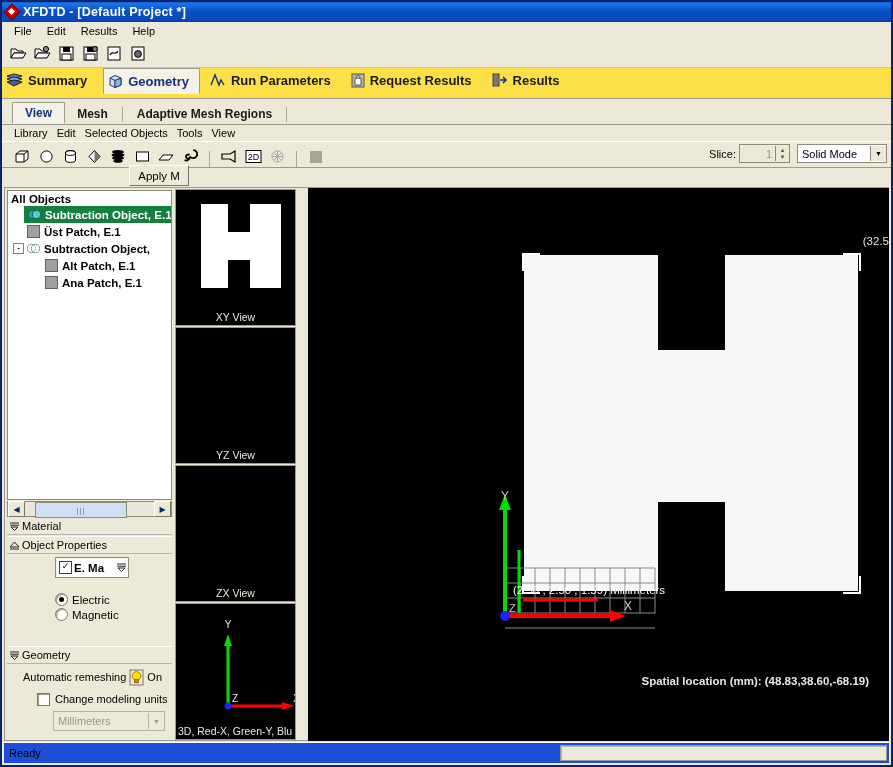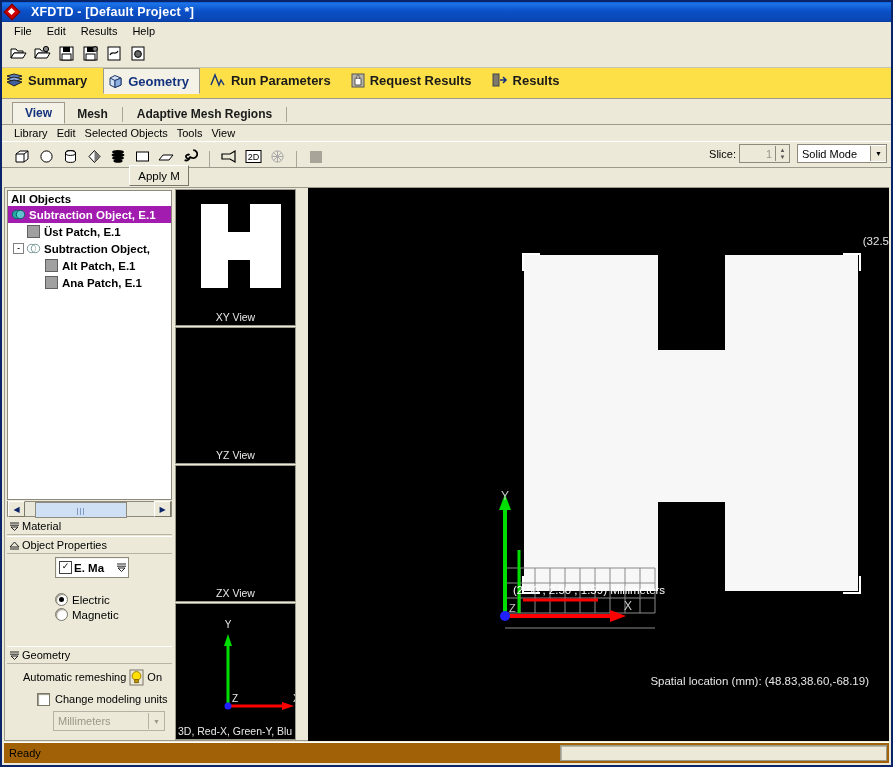--- a/index.html
+++ b/index.html
@@ -3,21 +3,21 @@
 <meta charset="utf-8">
 <style>
   html,body{margin:0;padding:0;background:#000;}
   body{width:893px;height:767px;overflow:hidden;
        font-family:"Liberation Sans",sans-serif;font-size:11px;color:#000;}
   .app{position:relative;width:893px;height:767px;background:#ece9d8;
        border:2px solid #0a246a;box-sizing:border-box;}
 
   
   .titlebar{height:20px;background:linear-gradient(180deg,#0a5bd3 0%,#1d73e8 8%,#0a50c8 45%,#0a46b4 92%,#073a9c 100%);
-            display:flex;align-items:center;padding-left:3px;gap:8px;}
+            display:flex;align-items:center;padding-left:3px;}
   .tb-icon{width:14px;height:14px;margin-right:4px;flex:0 0 auto;position:relative;}
   .tb-icon .dia{position:absolute;left:1px;top:1px;width:10px;height:10px;background:#c00;
                 transform:rotate(45deg);border:1px solid #700;}
   .tb-icon .dia2{position:absolute;left:4px;top:4px;width:5px;height:5px;background:#fff;transform:rotate(45deg);}
   .tb-title{color:#fff;font-weight:bold;font-size:12.5px;letter-spacing:.2px;
             font-family:"Liberation Sans",sans-serif;}
 
   
   .menubar{height:17px;background:#ece9d8;display:flex;align-items:center;padding-left:6px;border-bottom:1px solid #ece9d8;}
   .menubar .mi{padding:1px 9px 1px 6px;font-size:11px;color:#000;}
@@ -68,21 +68,21 @@
   
   .content{position:absolute;left:2px;top:185px;right:2px;bottom:24px;background:#ece9d8;display:flex;}
 
   
   .leftpane{width:170px;background:#ece9d8;border:1px solid #9c9a8c;border-right:none;
             display:flex;flex-direction:column;box-sizing:border-box;}
   .treebox{flex:0 0 310px;background:#fff;border:1px solid #8d8a7d;margin:2px 2px 0 2px;
            position:relative;overflow:hidden;box-sizing:border-box;}
   .treehdr{font-weight:bold;font-size:11.5px;padding:2px 0 1px 3px;}
   .trow{display:flex;align-items:center;height:17px;padding-left:3px;font-size:11.5px;font-weight:bold;white-space:nowrap;}
-  .trow.sel{background:#a21caf;color:#fff;}
+  .trow.sel{background:#15803d;color:#fff;margin-left:16px;}
   .ticon{width:15px;height:14px;margin-right:3px;flex:0 0 auto;display:flex;align-items:center;justify-content:center;}
   .sqicon{width:11px;height:11px;background:#a0a0a0;border:1px solid #606060;}
   .expander{width:9px;height:9px;border:1px solid #808080;background:#fff;font-size:8px;line-height:7px;
             text-align:center;margin-right:2px;color:#000;flex:0 0 auto;}
   .indent1{padding-left:18px;}
   .indent2{padding-left:36px;}
 
   .hscroll{height:16px;margin:1px 2px 0 2px;display:flex;align-items:center;background:#d4d0c8;
            border:1px solid #8d8a7d;box-sizing:border-box;}
   .hsbtn{width:15px;height:14px;background:#ece9d8;border:1px solid #fff;border-right-color:#7a7768;
@@ -128,28 +128,28 @@
   .previews{width:134px;background:#ece9d8;border-top:1px solid #9c9a8c;border-bottom:1px solid #9c9a8c;
             display:flex;flex-direction:column;box-sizing:border-box;}
   .pv{flex:1;background:#000;border:1px solid #9c9a8c;margin:1px 12px 0 1px;position:relative;overflow:hidden;}
   .pv .pvlabel{position:absolute;left:0;right:0;bottom:2px;text-align:center;color:#e8e8e8;font-size:10.5px;
                white-space:nowrap;overflow:hidden;}
   .pv .pvlabel.left{text-align:left;padding-left:2px;}
 
   
   .viewport{flex:1;background:#000;position:relative;overflow:hidden;border-top:1px solid #9c9a8c;}
   .vp-topright{position:absolute;right:0;top:47px;color:#e6e6e6;font-size:11.5px;}
-  .vp-status{position:absolute;right:20px;bottom:54px;color:#e6e6e6;font-size:11.5px;}
+  .vp-status{position:absolute;right:20px;bottom:54px;color:#e6e6e6;font-size:11.5px;font-weight:bold;}
   .vp-coord{position:absolute;color:#fff;font-size:11.5px;white-space:nowrap;}
 
   .patch{position:absolute;background:#f7f7f7;}
   .bracket{position:absolute;border-color:#fff;}
 
   
-  .statusbar{position:absolute;left:2px;right:2px;bottom:2px;height:20px;background:#a16207;
+  .statusbar{position:absolute;left:2px;right:2px;bottom:2px;height:20px;background:#1d4ed8;
              border-top:1px solid #fff;display:flex;align-items:center;}
   .st-text{font-size:11px;padding-left:5px;}
   .st-panel{position:absolute;left:556px;right:2px;top:2px;bottom:2px;border:1px solid #9c9a8c;
             background:#ece9d8;box-shadow:inset 1px 1px 0 #b8b5a6;}
 </style>
 </head>
 <body>
 
 <div class="app">
 

